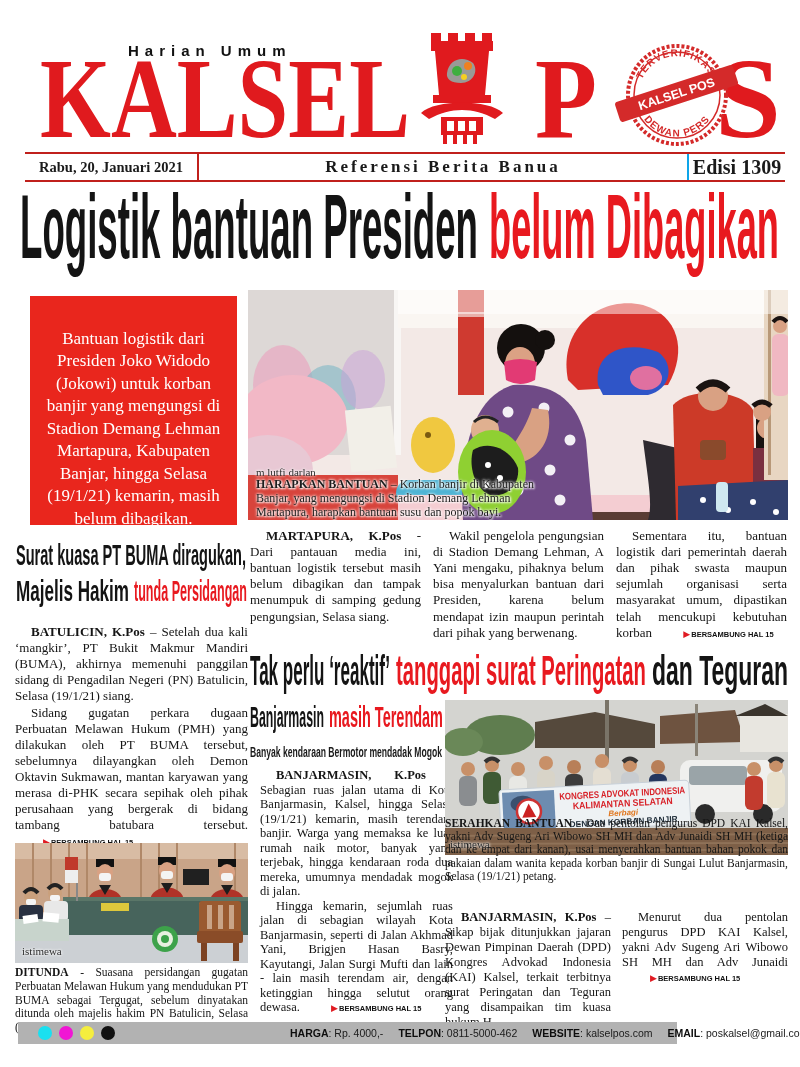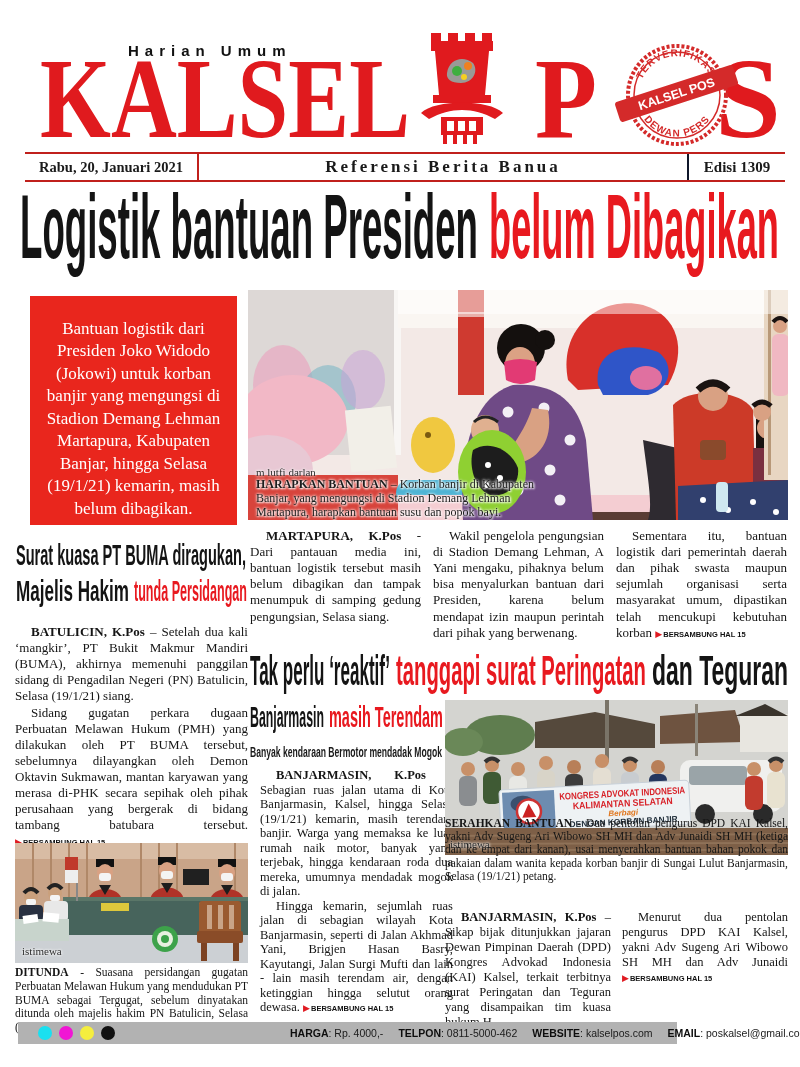--- a/index.html
+++ b/index.html
@@ -8,31 +8,31 @@
   .abs{position:absolute;}
   
   .tagline{left:128px;top:42px;font-family:"Liberation Sans",sans-serif;font-weight:bold;
            font-size:15px;letter-spacing:6px;color:#111;}
   
   .datebar{left:25px;top:152px;width:760px;height:26px;border-top:2px solid #c0201c;
            border-bottom:2px solid #c0201c;display:flex;align-items:center;}
   .datebar .d1{width:172px;text-align:center;font-size:14.5px;font-weight:bold;
                border-right:2px solid #c0201c;height:100%;display:flex;align-items:center;justify-content:center;}
   .datebar .d2{flex:1;text-align:center;font-weight:bold;font-size:17px;letter-spacing:3px;
-               border-right:2px solid #0f172a;height:100%;display:flex;align-items:center;justify-content:center;}
-  .datebar .d3{width:96px;text-align:center;font-size:15px;font-weight:bold;}
+               border-right:2px solid #0ea5e9;height:100%;display:flex;align-items:center;justify-content:center;}
+  .datebar .d3{width:96px;text-align:center;font-size:20px;font-weight:bold;}
   
   .leadbox{left:30px;top:296px;width:207px;height:229px;background:#e9261d;color:#ffffff;
-           box-sizing:border-box;padding:22px 11px;text-align:center;font-size:17px;line-height:1.32;}
+           box-sizing:border-box;padding:32px 11px;text-align:center;font-size:17px;line-height:1.32;}
   
   .bodytext{font-size:13px;line-height:1.24;text-align:justify;color:#151515;}
   .bodytext p{margin:0;}
   .ind{text-indent:16px;}
   .lead{font-weight:bold;}
-  .cont{font-family:"Liberation Sans",sans-serif;font-weight:bold;font-size:7.5px;white-space:nowrap;color:#111;}
+  .cont{font-family:"Liberation Sans",sans-serif;font-weight:bold;font-size:7.5px;white-space:nowrap;color:#111;margin-left:28px;}
   .tri{color:#e01b22;font-size:9px;margin-right:1px;font-family:"DejaVu Sans",sans-serif;}
   
   .credit{font-size:11px;color:#2e2e2e;text-shadow:0 0 3px #fff,0 0 3px #fff;}
   .photocap{font-size:12px;line-height:1.16;color:#1d1d1d;text-shadow:0 0 3px #fff,0 0 3px #fff,1px 1px 2px #fff;}
   .capblock{font-size:11.5px;line-height:1.2;text-align:justify;color:#151515;}
   
   .cols{display:flex;}
   
   .footbar{left:18px;top:1022px;width:659px;height:22px;background:#b2b2b2;}
   .dots{position:absolute;left:20px;top:4px;display:flex;gap:7px;}

